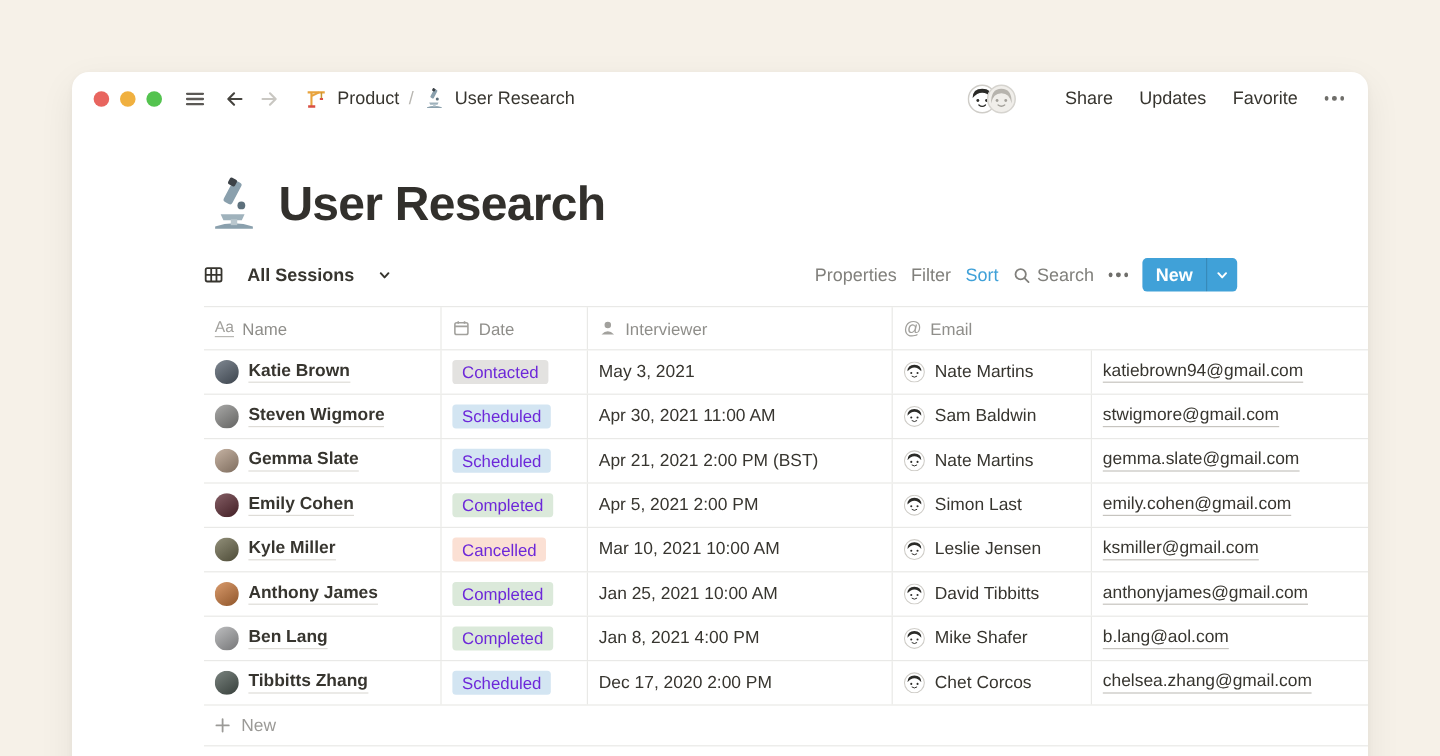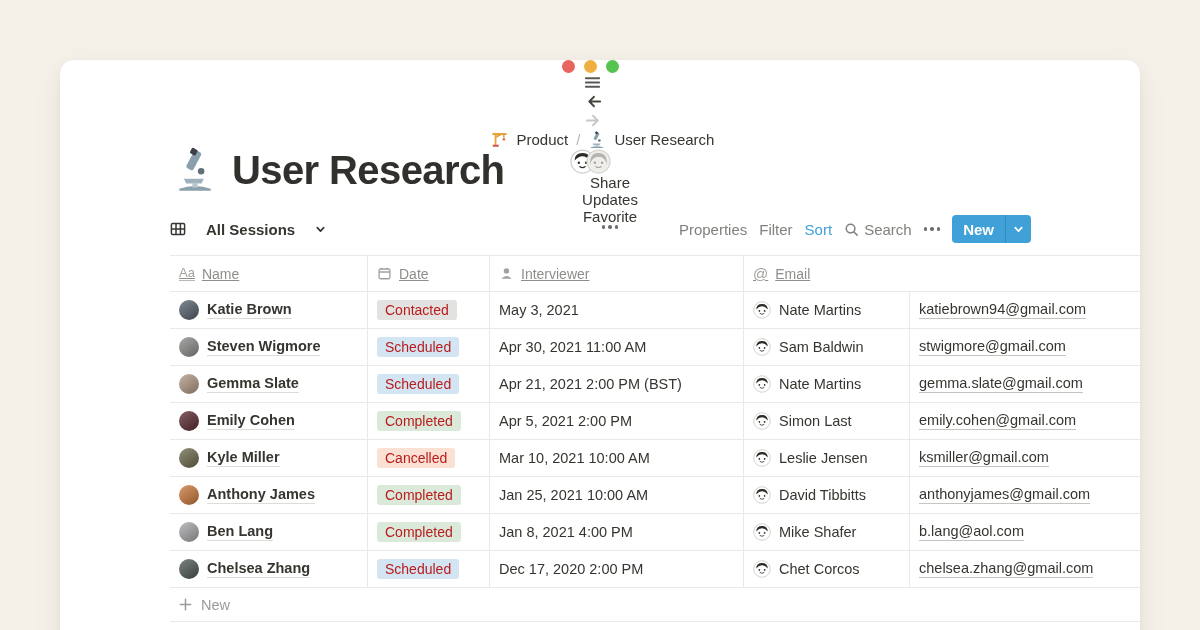--- a/index.html
+++ b/index.html
@@ -10,21 +10,21 @@
     color:#37352f;
     position:relative;
   }
   .window {
     position:absolute; left:60px; top:60px; width:1080px; height:600px;
     background:#ffffff; border-radius:14px;
     box-shadow:0 10px 30px rgba(0,0,0,0.07), 0 2px 6px rgba(0,0,0,0.04);
     overflow:hidden;
   }
   
-  .topbar { height:44px; display:flex; align-items:center; padding:0 20px 0 18px;flex-direction:column; }
+  .topbar { height:44px; display:flex; align-items:center; padding:0 20px 0 18px; }
   .lights { display:flex; gap:9px; margin-right:18px; }
   .light { width:13px; height:13px; border-radius:50%; }
   .light.red { background:var(--traffic_red); }
   .light.yellow { background:var(--traffic_yellow); }
   .light.green { background:var(--traffic_green); }
   .tb-icon { display:inline-flex; align-items:center; justify-content:center; margin-right:14px; }
   .breadcrumb { display:flex; align-items:center; gap:8px; font-size:15px; margin-left:6px; }
   .crumb { color:#37352f; cursor:pointer; }
   .crumb-sep { color:#b9b7b2; }
   .spacer { flex:1; }
@@ -48,28 +48,28 @@
              background:var(--accent_blue); color:#fff; cursor:pointer; }
   .new-btn-main { display:flex; align-items:center; padding:0 11px; font-size:15px; font-weight:700; }
   .new-btn-arrow { display:flex; align-items:center; padding:0 7px; border-left:1px solid rgba(0,0,0,0.14); }
   
   .table { margin:11px 0 0 110px; width:970px; font-size:14.5px; }
   .tr { display:grid; grid-template-columns:198px 122px 254px 166px 230px; border-bottom:1px solid #e9e9e7; }
   .tr.thead { border-top:1px solid #e9e9e7; height:37px; color:#8f8e8a; font-size:14px; }
   .tr:not(.thead) { height:37px; }
   .td { display:flex; align-items:center; padding:0 9px; overflow:hidden; white-space:nowrap; }
   .td:not(:last-child) { border-right:1px solid #e9e9e7; }
-  .th { gap:7px; cursor:pointer;text-decoration:underline; }
+  .th { gap:7px; cursor:pointer; }
   .th .hicon { display:inline-flex; color:#a2a19d; }
   .aa { font-size:13px; color:#a2a19d; border-bottom:1px solid #b9b8b4; line-height:1.05; }
   .at { font-size:15px; color:#a2a19d; }
   .avatar { width:20px; height:20px; border-radius:50%; flex:0 0 20px; margin-right:8px;
             background-image:linear-gradient(145deg, rgba(255,255,255,0.25), rgba(0,0,0,0.3)); }
   .name-text { font-weight:700; color:#37352f; border-bottom:1px solid #dedcd7; padding-bottom:1px; cursor:pointer; }
-  .badge { padding:2px 8px; border-radius:3px; font-size:14px; color:#b91c1c; cursor:pointer; }
+  .badge { padding:2px 8px; border-radius:3px; font-size:14px; color:#6d28d9; cursor:pointer; }
   .badge[data-color="gray"]  { background:var(--badge_gray); }
   .badge[data-color="blue"]  { background:var(--badge_blue); }
   .badge[data-color="green"] { background:var(--badge_green);text-align:right; }
   .badge[data-color="red"]   { background:var(--badge_red); }
   .face-icon { flex:0 0 18px; margin-right:8px; }
   .email-text { color:#37352f; border-bottom:1px solid #c6c4bf; padding-bottom:0.5px; cursor:pointer; }
   .new-row { height:34px; display:flex; align-items:center; gap:8px; padding:0 8px;
              color:#9b9a97; border-bottom:1px solid #e9e9e7; cursor:pointer; font-size:14.5px; }
   .hidden-defs { position:absolute; width:0; height:0; overflow:hidden; }
 </style>
@@ -414,21 +414,21 @@
         <span>Mike Shafer</span>
       </div>
       <div class="td">
         <span class="email-text">b.lang@aol.com</span>
       </div>
     </div>
 
     <div class="tr">
       <div class="td">
         <span class="avatar" style="background-color: rgb(78, 90, 84);"></span>
-        <span class="name-text">Chelsea Zhang</span>
+        <span class="name-text">Tibbitts Zhang</span>
       </div>
       <div class="td">
         <span class="badge" data-color="blue">Scheduled</span>
       </div>
       <div class="td">Dec 17, 2020 2:00 PM</div>
       <div class="td">
         <svg class="face-icon" width="18" height="18">
             <use href="#sym-face"></use>
           </svg>
         <span>Chet Corcos</span>

